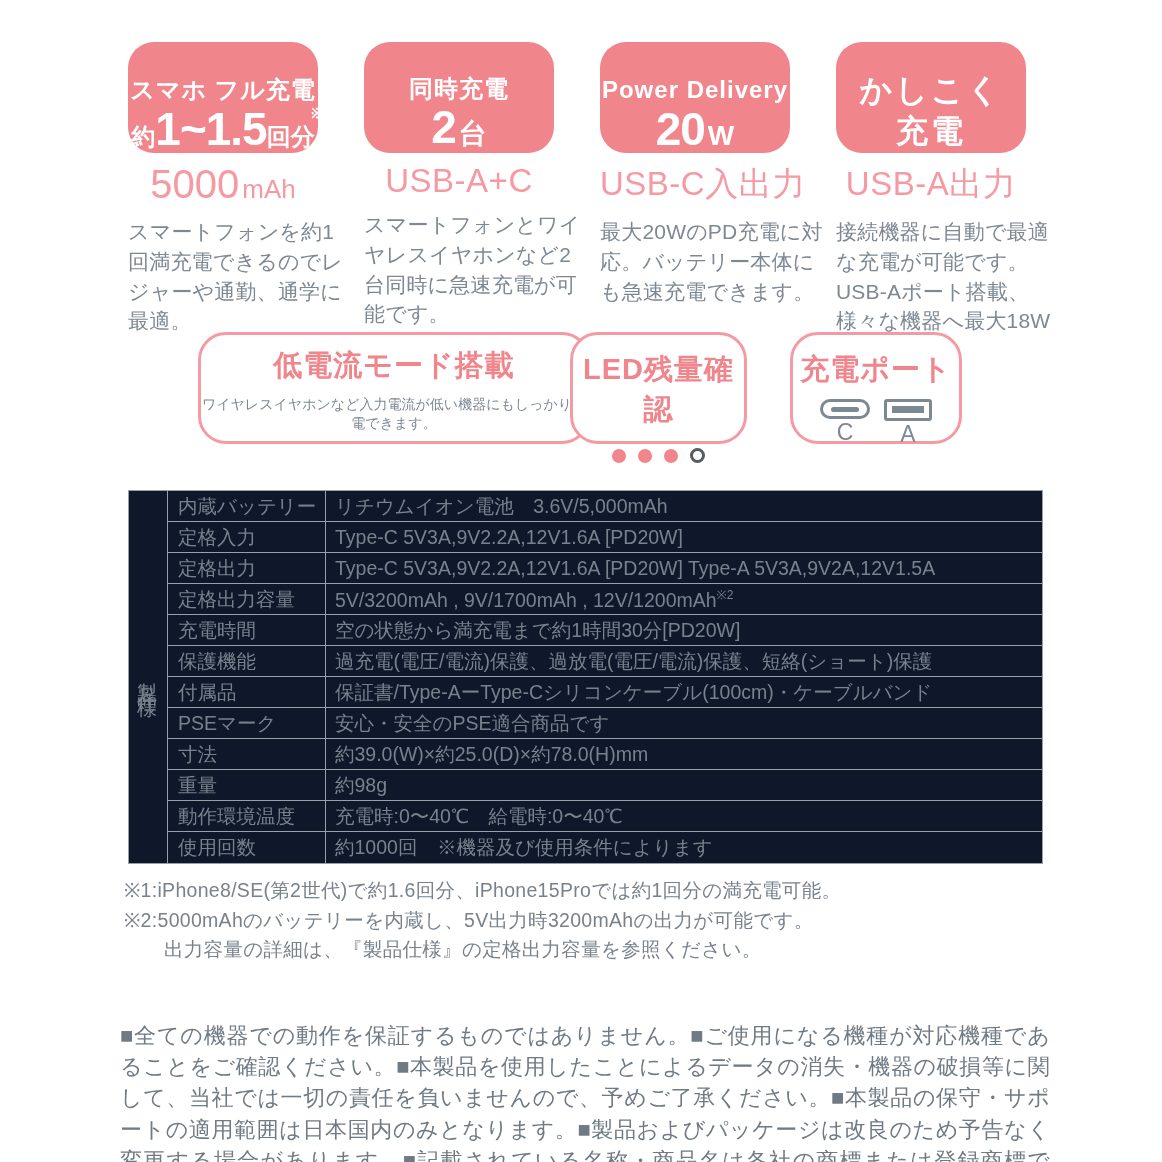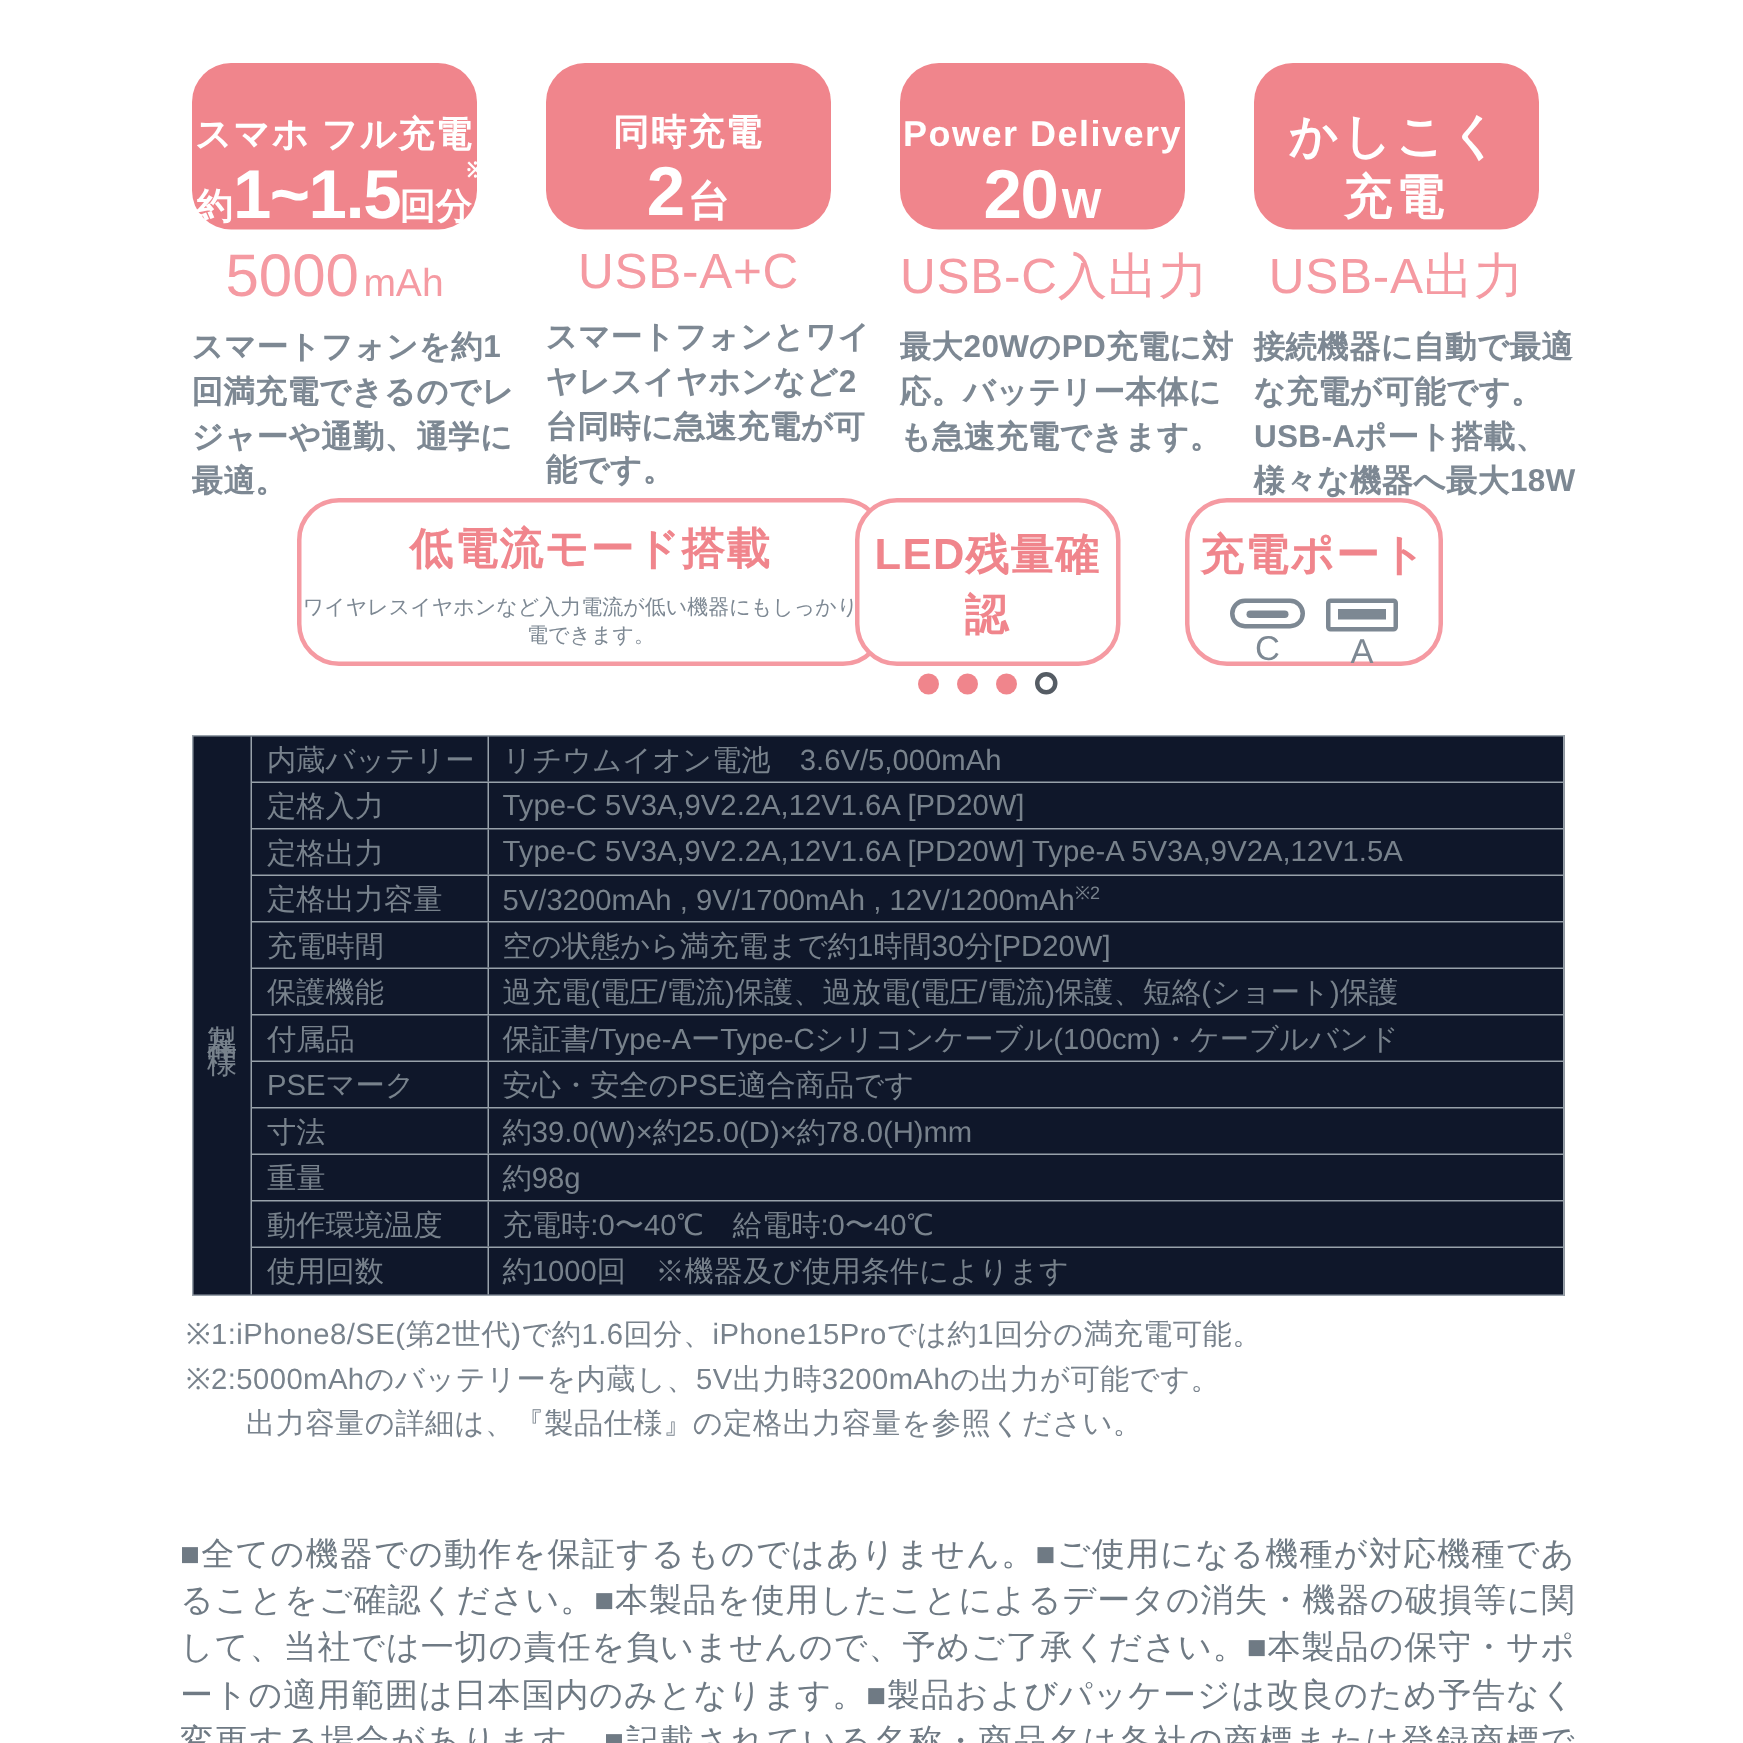--- a/index.html
+++ b/index.html
@@ -27,21 +27,21 @@
   .b-pre,.b-post{font-size:24px;}
   .b-big{font-size:46px;letter-spacing:-1px;line-height:1.05;}
   .b-sup{position:absolute;right:-16px;top:-2px;font-size:14px;font-weight:bold;}
   .b-post2{font-size:28px;margin-left:3px;}
   .b4-line{font-size:32px;font-weight:bold;letter-spacing:3px;line-height:1.3;text-align:center;}
 
   .subtitle{width:190px;text-align:center;color:var(--pink-sub);margin-top:9px;white-space:nowrap;}
   .sub-big{font-size:40px;}
   .sub-small{font-size:26px;margin-left:3px;}
   .sub-plain{font-size:33px;letter-spacing:0.5px;}
-  .desc{margin-top:10px;font-size:21px;color:var(--gray-text);line-height:1.42;letter-spacing:0.2px;font-weight:bold;}
+  .desc{margin-top:10px;font-size:21px;color:var(--gray-text);line-height:1.42;letter-spacing:0.2px;}
 
   
   .box{position:absolute;top:332px;height:112px;border:3px solid var(--pink-line);border-radius:28px;
        box-sizing:border-box;text-align:center;background:#fff;}
   .box-title{font-size:29px;font-weight:bold;color:var(--pink-title);letter-spacing:1px;}
   #box-low{left:198px;width:392px;padding-top:11px;}
   #box-low .box-desc{font-size:14px;color:var(--gray-text);line-height:1.38;margin-top:9px;}
   #box-led{left:570px;width:177px;padding-top:15px;}
   .led-dots{display:flex;justify-content:center;align-items:center;gap:12px;margin-top:18px;}
   .dot{width:14px;height:14px;border-radius:50%;background:var(--badge-bg);}

